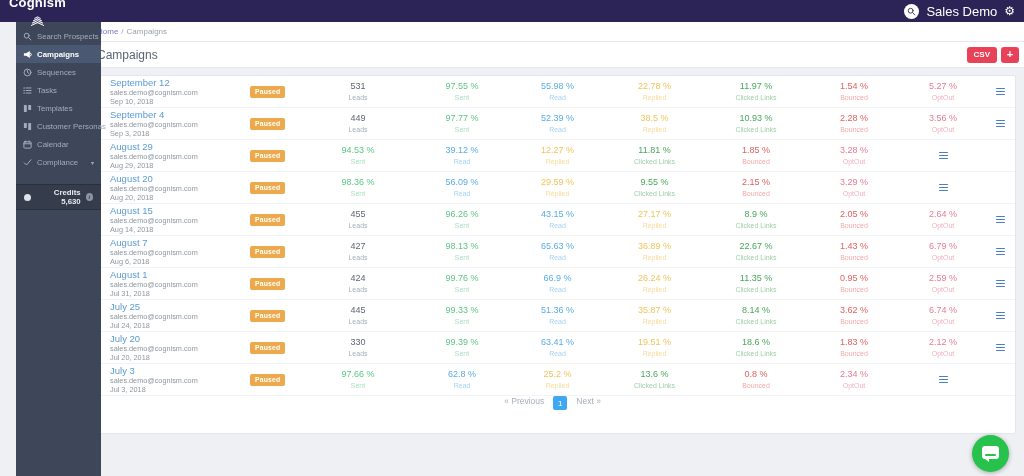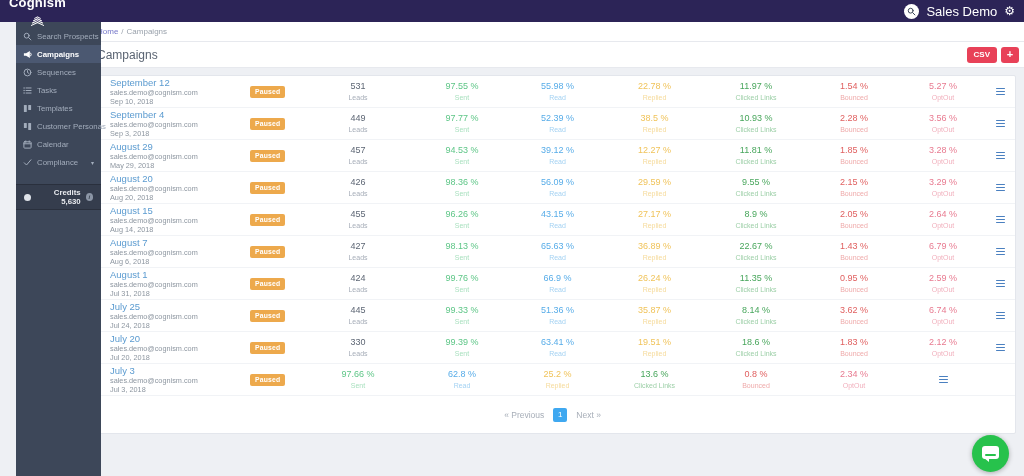--- a/index.html
+++ b/index.html
@@ -56,21 +56,21 @@
   .m-sent .val { color:var(--sent-green); } .m-sent .lbl { color:var(--sent-green); opacity:.55; }
   .m-read .val { color:var(--read-blue); } .m-read .lbl { color:var(--read-blue); opacity:.55; }
   .m-replied .val { color:var(--replied-yellow); } .m-replied .lbl { color:var(--replied-yellow); opacity:.6; }
   .m-clicked .val { color:var(--clicked-green); } .m-clicked .lbl { color:var(--clicked-green); opacity:.55; }
   .m-bounced .val { color:var(--bounced-red); } .m-bounced .lbl { color:var(--bounced-red); opacity:.55; }
   .m-optout .val { color:var(--optout-pink); } .m-optout .lbl { color:var(--optout-pink); opacity:.6; }
   .menu-cell { display:flex; justify-content:center; }
   .hamburger { display:flex; flex-direction:column; gap:1.5px; cursor:pointer; padding:2px; }
   .hamburger i { display:block; width:9px; height:1.5px; background:#4a80c0; border-radius:1px; }
 
-  .pagination { height:37px; display:flex; align-items:center; justify-content:center; gap:9px; font-size:8.5px; color:#a7aeb8; }
+  .pagination { height:37px; display:flex; justify-content:center; gap:9px; font-size:8.5px; color:#a7aeb8; }
   .page-link { cursor:pointer; }
   .page-box { min-width:14px; height:14px; background:var(--page-blue); color:#fff; border-radius:2px; display:flex; align-items:center; justify-content:center; font-size:8px; cursor:pointer; }
 
   
   .chat-btn { position:absolute; right:15px; bottom:4px; width:37px; height:37px; border-radius:50%; background:var(--chat-green); box-shadow:0 1px 5px rgba(0,0,0,.3); display:flex; align-items:center; justify-content:center; cursor:pointer; z-index:30; }
   .chat-bubble-icon { position:relative; width:17px; height:13px; background:#fff; border-radius:3px; margin-top:-2px; }
   .chat-bubble-icon::after { content:""; position:absolute; left:3px; right:3px; bottom:3px; height:2px; background:var(--chat-green); border-radius:1px; }
   .chat-bubble-icon::before { content:""; position:absolute; left:2px; bottom:-3px; border-left:5px solid transparent; border-top:4px solid #fff; }
 
   svg .st { stroke:currentColor; fill:none; stroke-width:1.1; stroke-linecap:round; stroke-linejoin:round; }
@@ -298,28 +298,24 @@
                 <i></i>
                 <i></i>
               </span>
     </div>
   </div>
 
   <div class="row">
     <div class="name-cell">
       <a class="camp-name">August 29</a>
       <div class="camp-email">sales.demo@cognism.com</div>
-      <div class="camp-date">May 29, 2018</div>
-    </div>
-    <div class="badge-cell">
-      <span class="status-badge">Paused</span>
-    </div>
-    <div class="metric m-leads">
-      <div class="val">457</div>
-      <div class="lbl">Leads</div>
+      <div class="camp-date">Aug 29, 2018</div>
+    </div>
+    <div class="badge-cell">
+      <span class="status-badge">Paused</span>
     </div>
     <div class="metric m-sent">
       <div class="val">94.53 %</div>
       <div class="lbl">Sent</div>
     </div>
     <div class="metric m-read">
       <div class="val">39.12 %</div>
       <div class="lbl">Read</div>
     </div>
     <div class="metric m-replied">
@@ -348,24 +344,20 @@
   </div>
 
   <div class="row">
     <div class="name-cell">
       <a class="camp-name">August 20</a>
       <div class="camp-email">sales.demo@cognism.com</div>
       <div class="camp-date">Aug 20, 2018</div>
     </div>
     <div class="badge-cell">
       <span class="status-badge">Paused</span>
-    </div>
-    <div class="metric m-leads">
-      <div class="val">426</div>
-      <div class="lbl">Leads</div>
     </div>
     <div class="metric m-sent">
       <div class="val">98.36 %</div>
       <div class="lbl">Sent</div>
     </div>
     <div class="metric m-read">
       <div class="val">56.09 %</div>
       <div class="lbl">Read</div>
     </div>
     <div class="metric m-replied">

